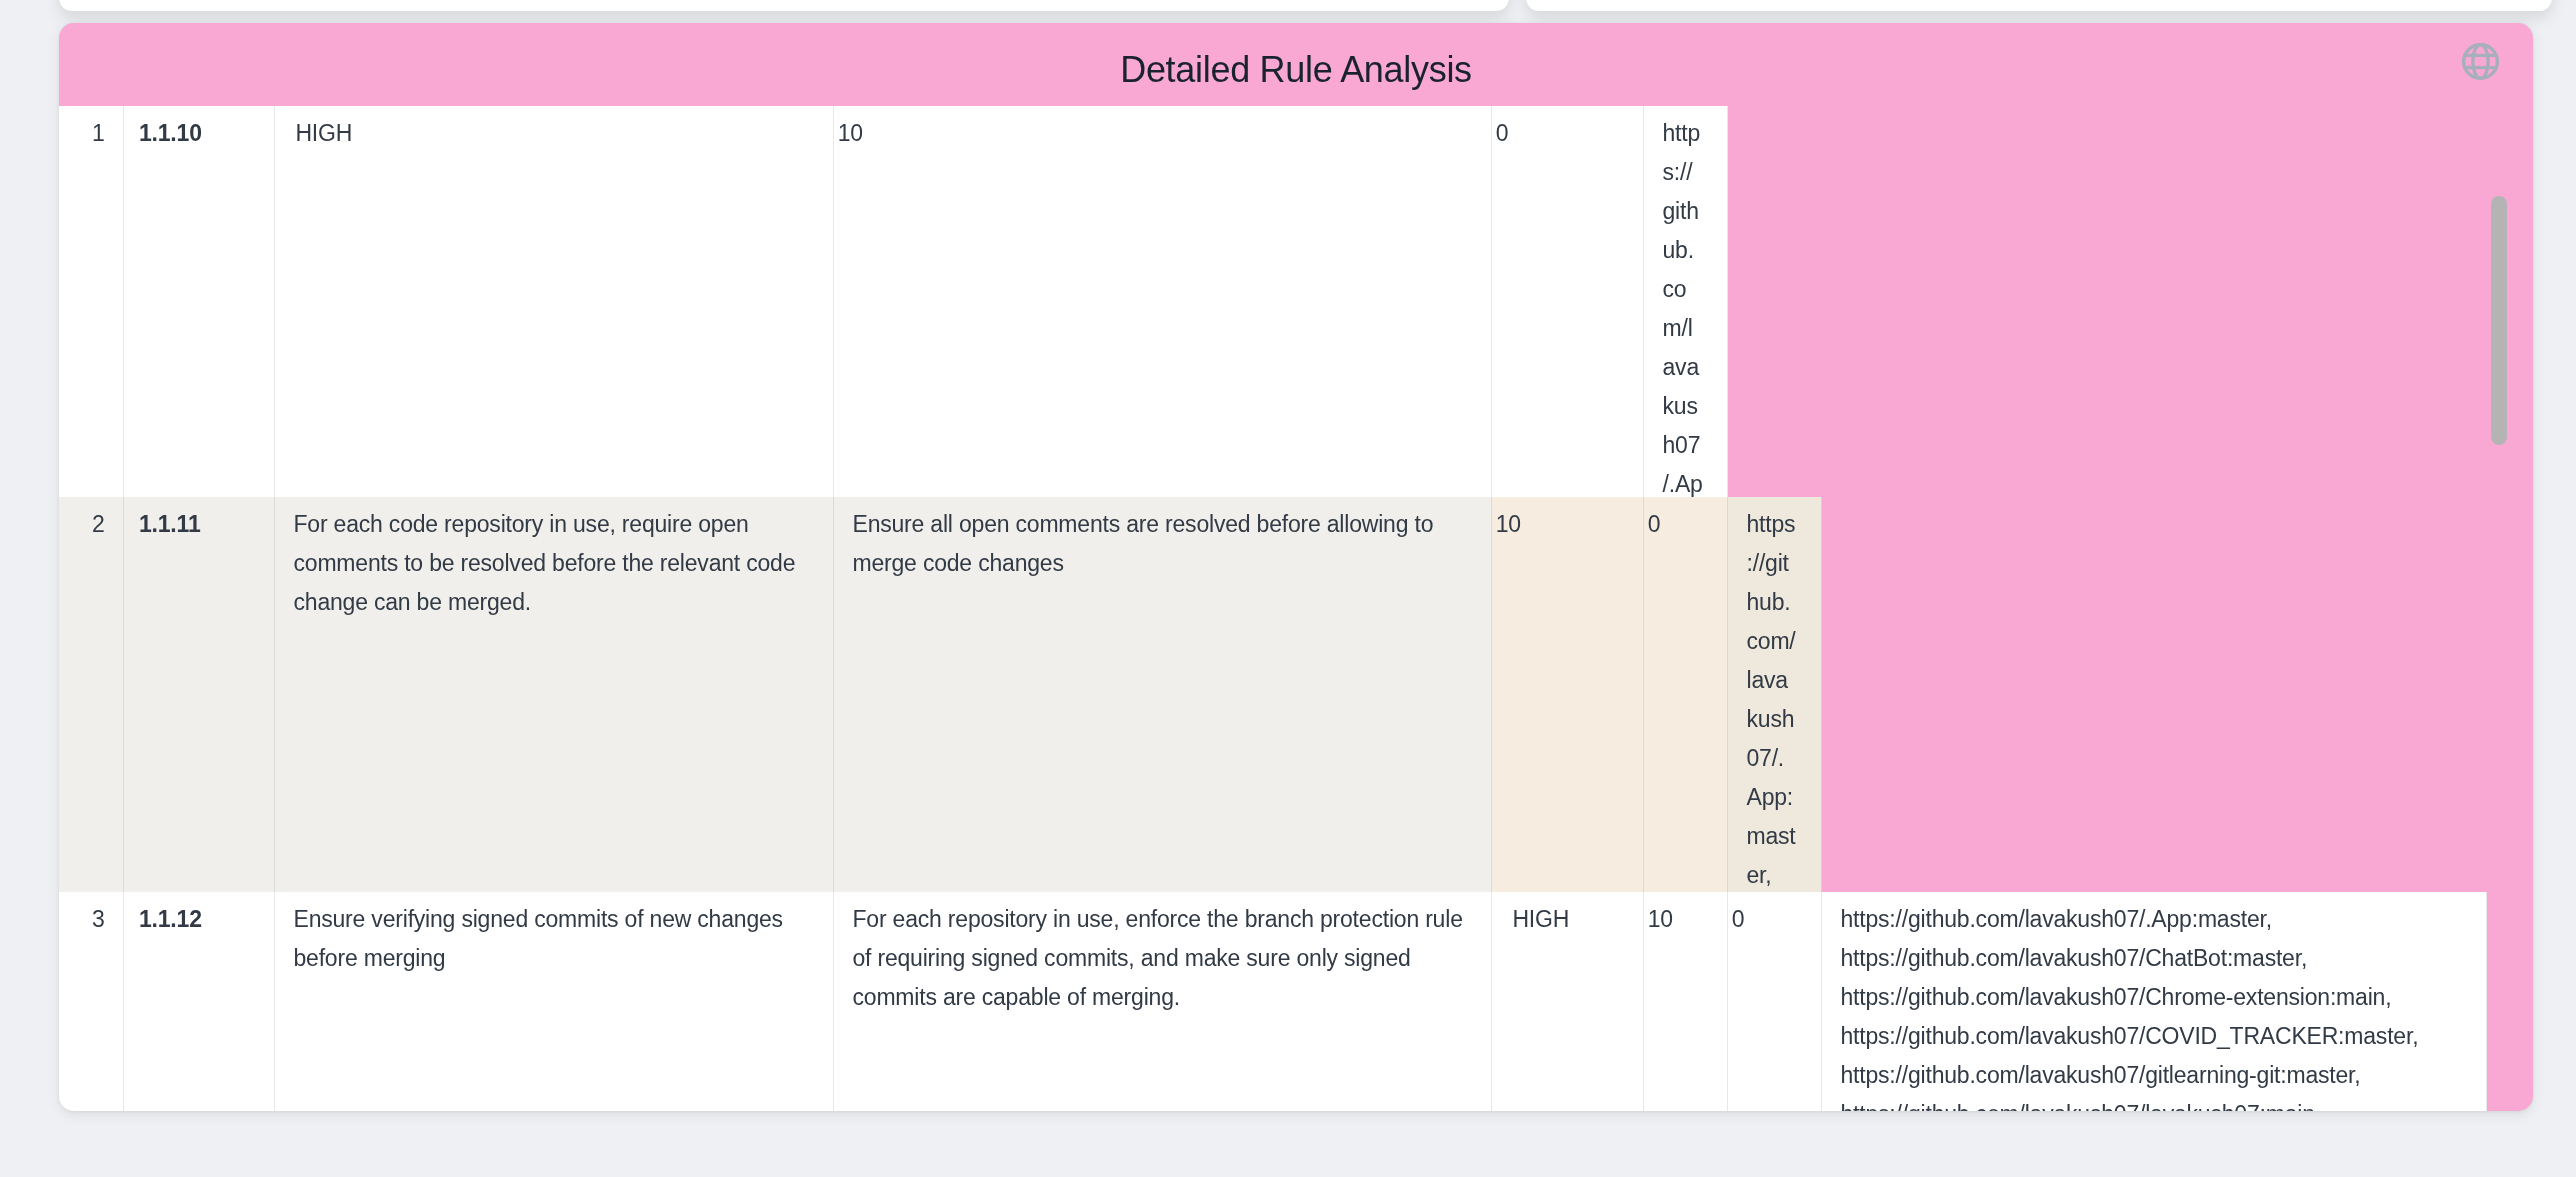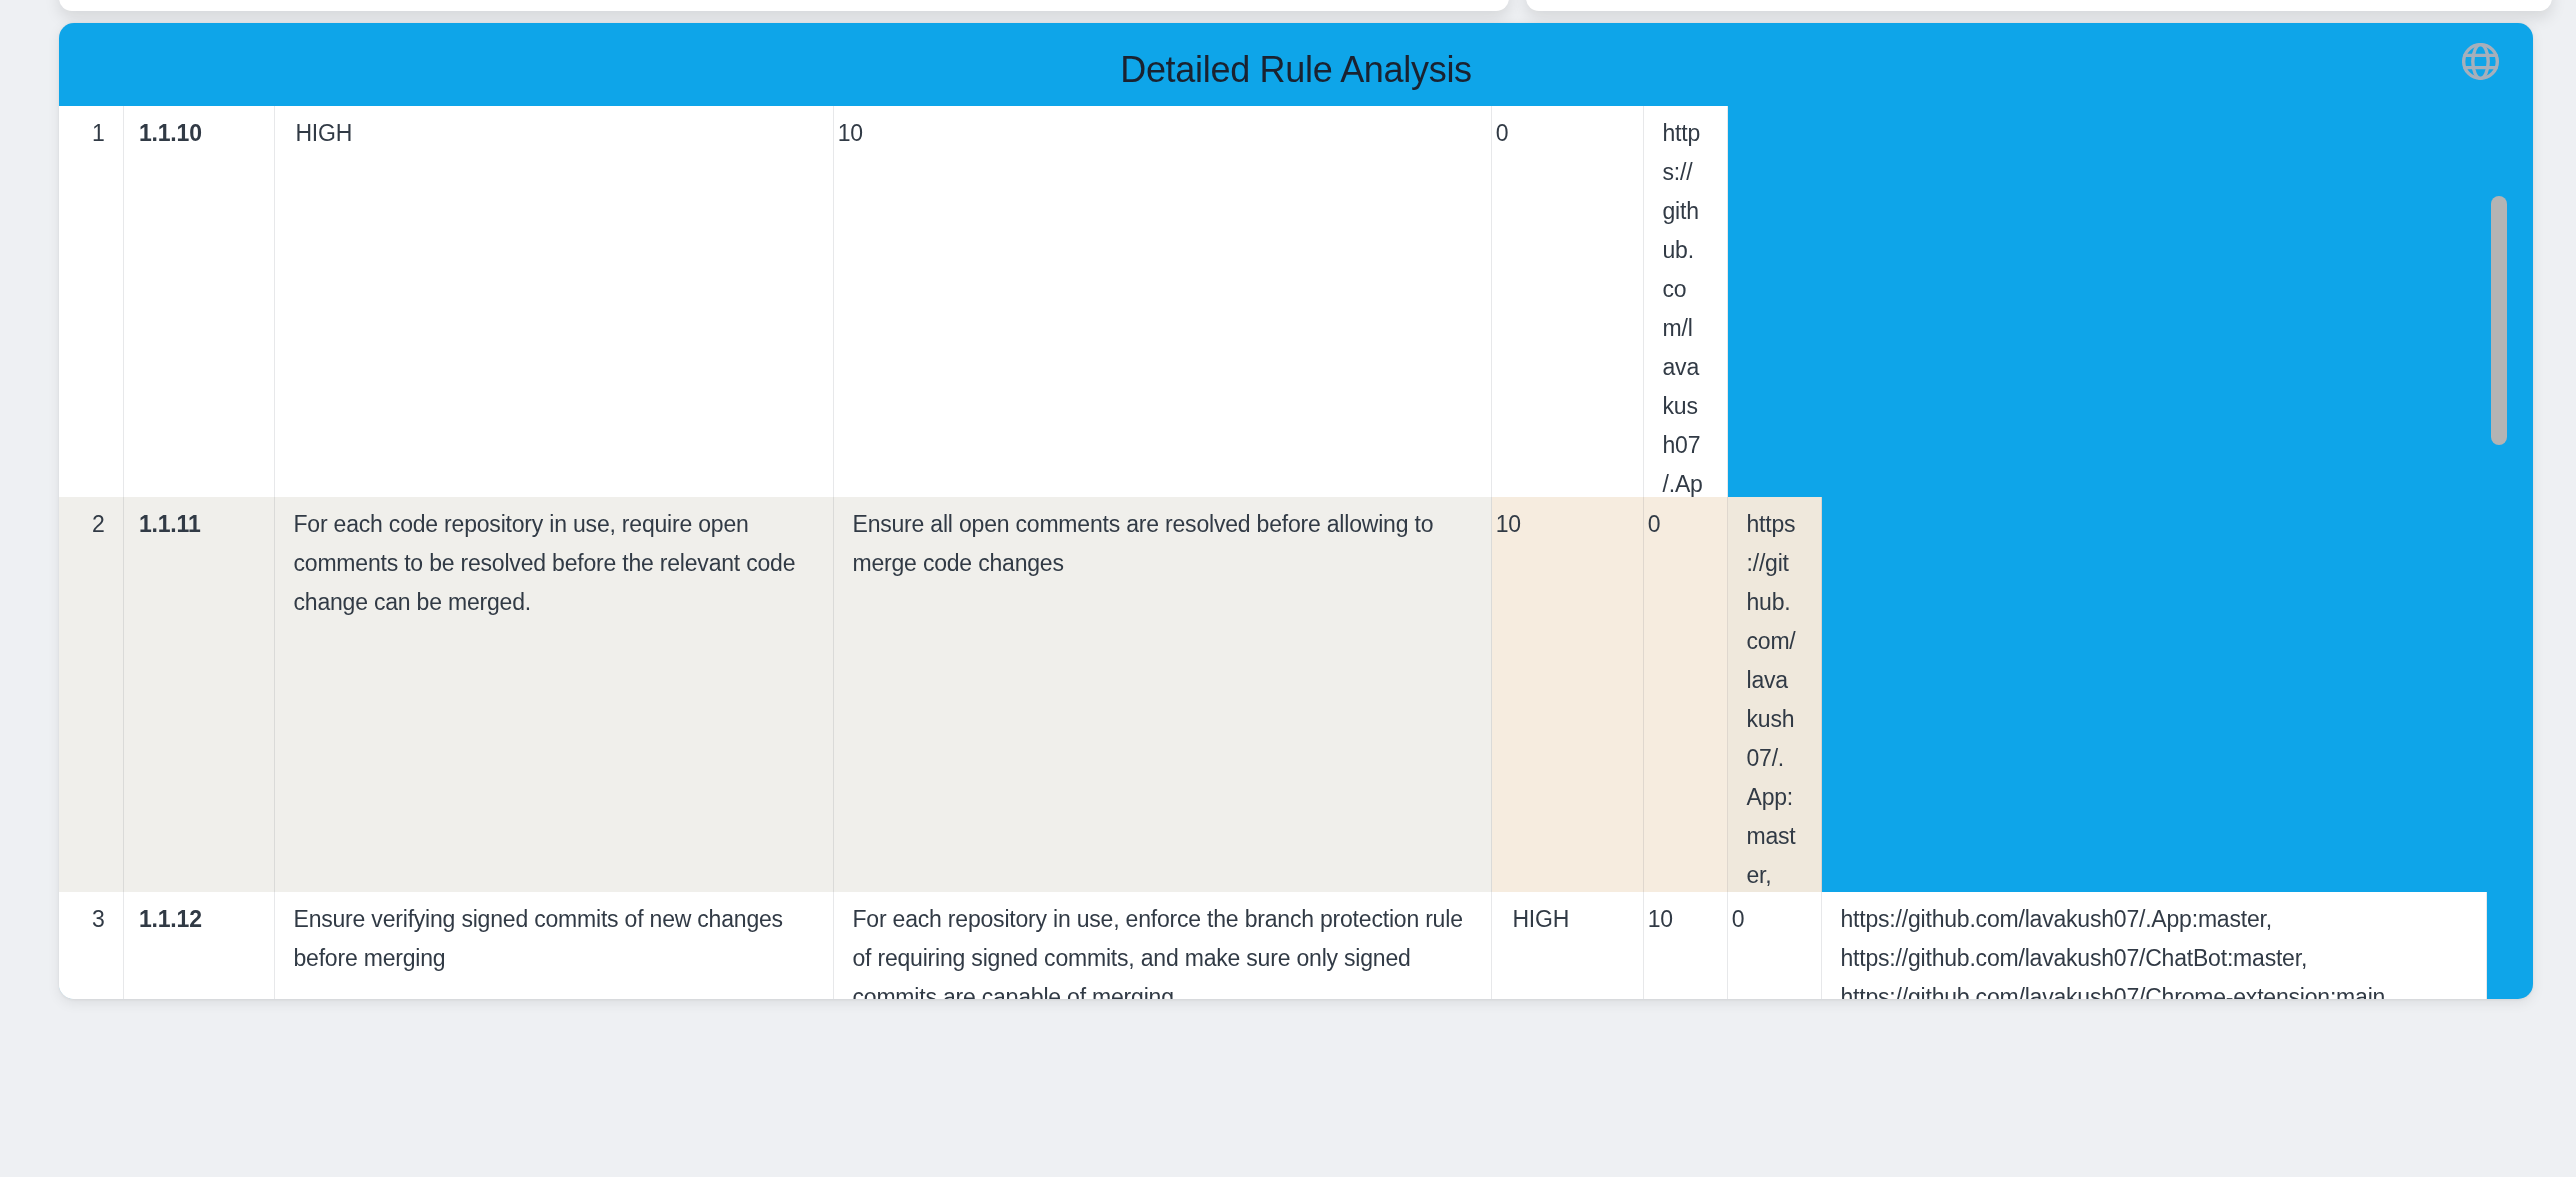--- a/index.html
+++ b/index.html
@@ -7,22 +7,22 @@
   body { font-family:"Liberation Sans", sans-serif; background:#eef0f3; overflow:hidden; }
   .page { position:relative; width:2576px; height:1178px; overflow:hidden; }
 
   
   .topcard { position:absolute; top:-39px; height:50px; background:#ffffff;
              border-radius:13px; box-shadow:0 7.4px 15px rgba(0,0,0,0.10); }
   .topcard.left  { left:59px;  width:1450px; }
   .topcard.right { left:1526px; width:1026px; }
 
   
-  .card { position:absolute; left:59px; top:23px; width:2474px; height:976px;
-          background:#0ea5e9; border-radius:15px; overflow:hidden;
+  .card { position:absolute; left:59px; top:23px; width:2474px; height:1088px;
+          background:#f9a8d4; border-radius:15px; overflow:hidden;
           box-shadow:0 3.7px 13px rgba(0,0,0,0.08), 0 0.9px 2.8px rgba(0,0,0,0.06); }
 
   .title { position:absolute; top:26px; left:0; width:100%; text-align:center;
            font-size:36px; font-weight:500; color:#1a2230; letter-spacing:-0.3px; }
 
   .globe-btn { position:absolute; top:15px; right:30px; width:46px; height:46px;
                display:flex; align-items:center; justify-content:center; cursor:pointer; }
 
   
   .table { position:absolute; top:83px; left:0; width:2429px; }

